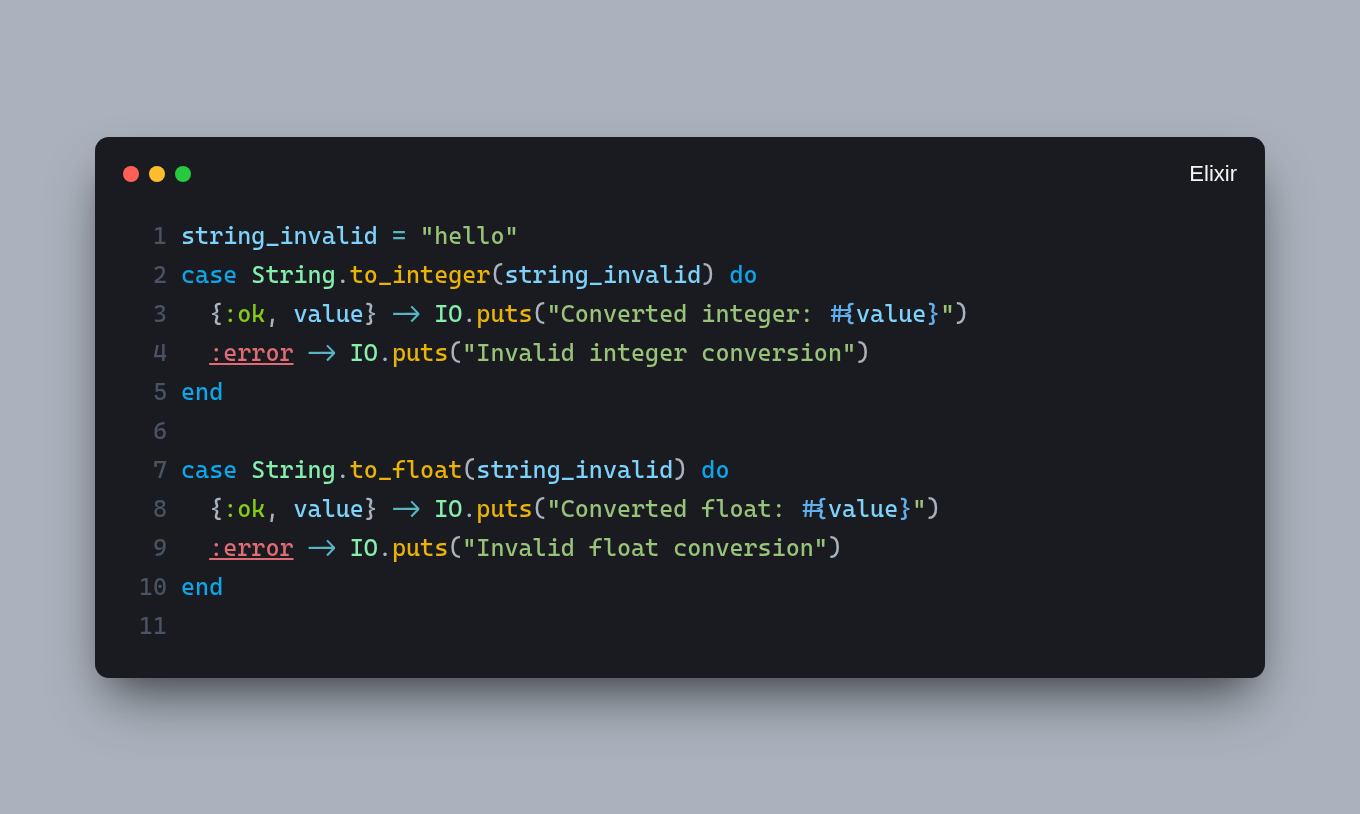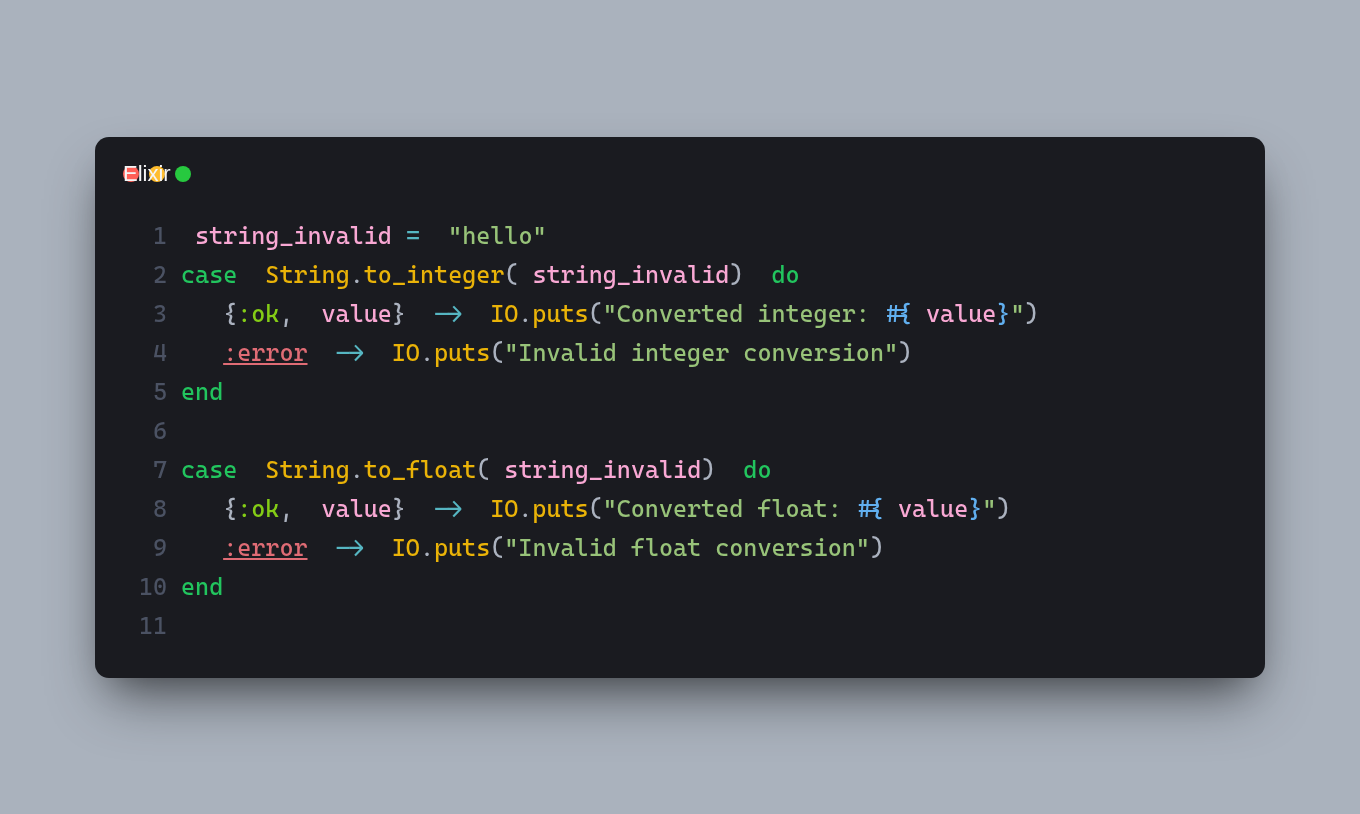--- a/index.html
+++ b/index.html
@@ -45,21 +45,21 @@
     height: 16px;
     border-radius: 50%;
   }
   .dot.red    { background: #ff5f56; }
   .dot.yellow { background: #ffbd2e; }
   .dot.green  { background: #27c93f; }
 
   .title {
     position: absolute;
     left: 0; right: 0;
-    text-align: left;
+    text-align: right;
     color: #f5f5f5;
     font-size: 22px;
     font-family: -apple-system, "Segoe UI", Helvetica, Arial, sans-serif;
     pointer-events: none;
   }
 
   .code-area {
     font-size: 24px;
     line-height: 39px;
     white-space: pre;
@@ -71,24 +71,24 @@
 
   .lineno {
     display: inline-block;
     width: 44px;
     text-align: right;
     color: #4b5263;
     margin-right: 14px;
     user-select: none;
   }
 
-  .tk-default  { color: #f9a8d4; margin-left: 14px; }
-  .tk-keyword  { color: #22c55e; }
+  .tk-default  { color: #7dd3fc; }
+  .tk-keyword  { color: #0ea5e9; }
   .tk-punct    { color: #abb2bf; }
-  .tk-module   { color: #eab308; }
+  .tk-module   { color: #86efac; }
   .tk-method   { color: #eab308; }
   .tk-string   { color: #98c379; }
   .tk-atom     { color: #84cc16; }
   .tk-error    { color: #e06c75; text-decoration: underline; }
   .tk-op       { color: #56b6c2; }
   .tk-interp   { color: #61afef; }
 
   .code-content span { white-space: pre; }
 </style>
 </head>

